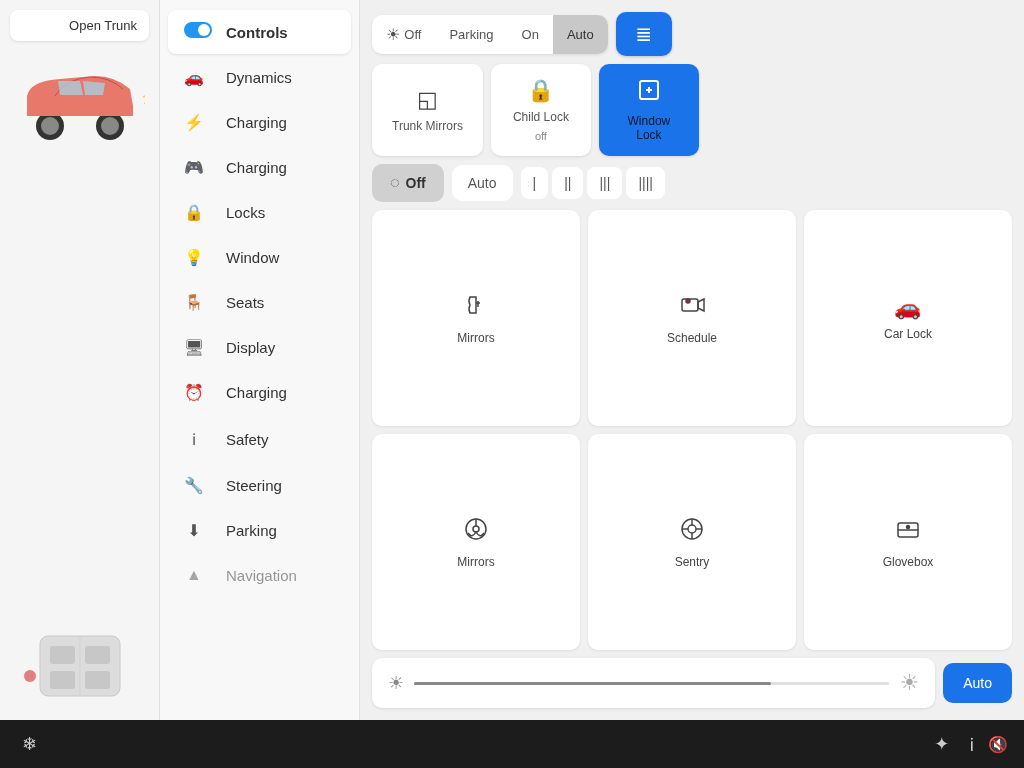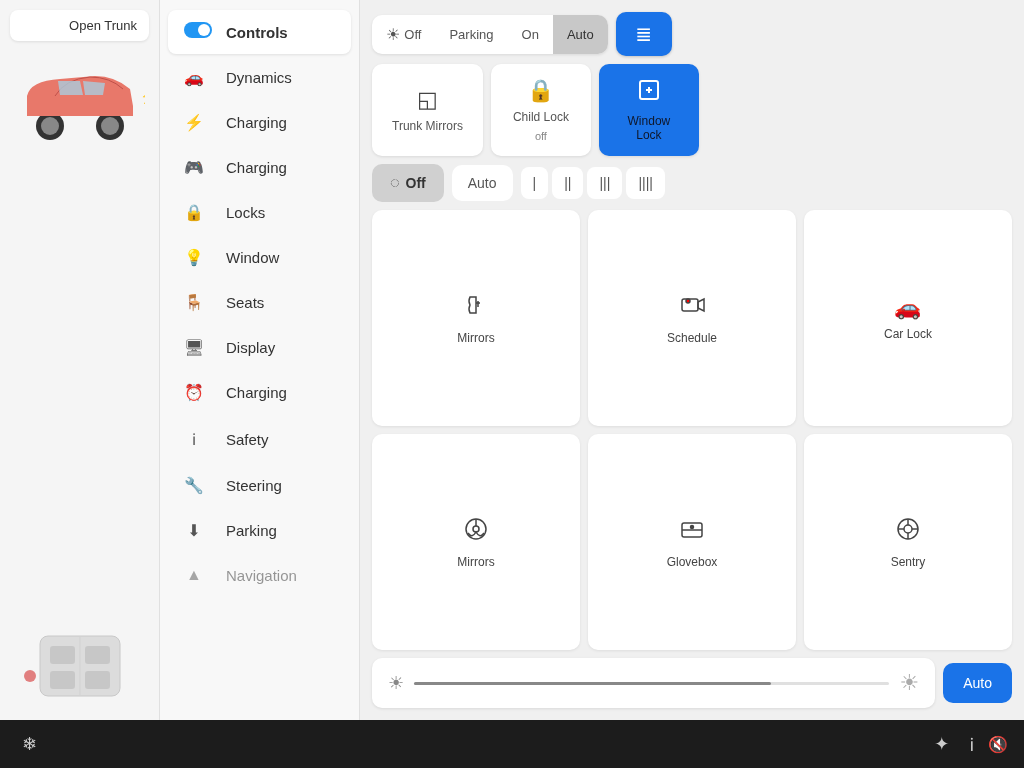--- a/index.html
+++ b/index.html
@@ -584,44 +584,44 @@
       <button class="quick-btn">
         <span class="icon">
           <svg width="28" height="28" viewBox="0 0 28 28" fill="none" stroke="#444" stroke-width="1.5">
             <circle cx="14" cy="14" r="10"></circle>
             <circle cx="14" cy="14" r="3"></circle>
             <line x1="14" y1="4" x2="14" y2="11"></line>
             <path d="M6 18 Q10 24 14 17 Q18 24 22 18"></path>
           </svg>
         </span>
         <span>Mirrors</span>
-      </button>
-      <button class="quick-btn">
-        <span class="icon">
-          <svg width="28" height="28" viewBox="0 0 28 28" fill="none" stroke="#444" stroke-width="1.5">
-            <rect x="4" y="8" width="20" height="14" rx="2"></rect>
-            <line x1="4" y1="15" x2="24" y2="15"></line>
-            <circle cx="14" cy="12" r="1.5" fill="#444"></circle>
-          </svg>
-        </span>
-        <span>Glovebox</span>
       </button>
       <button class="quick-btn">
         <span class="icon">
           <svg width="28" height="28" viewBox="0 0 28 28" fill="none" stroke="#444" stroke-width="1.5">
             <circle cx="14" cy="14" r="10"></circle>
             <circle cx="14" cy="14" r="4"></circle>
             <line x1="14" y1="4" x2="14" y2="10"></line>
             <line x1="14" y1="18" x2="14" y2="24"></line>
             <line x1="4" y1="14" x2="10" y2="14"></line>
             <line x1="18" y1="14" x2="24" y2="14"></line>
           </svg>
         </span>
         <span>Sentry</span>
       </button>
+      <button class="quick-btn">
+        <span class="icon">
+          <svg width="28" height="28" viewBox="0 0 28 28" fill="none" stroke="#444" stroke-width="1.5">
+            <rect x="4" y="8" width="20" height="14" rx="2"></rect>
+            <line x1="4" y1="15" x2="24" y2="15"></line>
+            <circle cx="14" cy="12" r="1.5" fill="#444"></circle>
+          </svg>
+        </span>
+        <span>Glovebox</span>
+      </button>
     </div>
 
     <div class="bottom-row">
       <div class="brightness-slider">
         <span class="brightness-icon">☀</span>
         <div class="slider-track">
           <div class="slider-fill"></div>
         </div>
         <span class="brightness-icon" style="font-size:22px;color:#aaa;">☀</span>
       </div>

